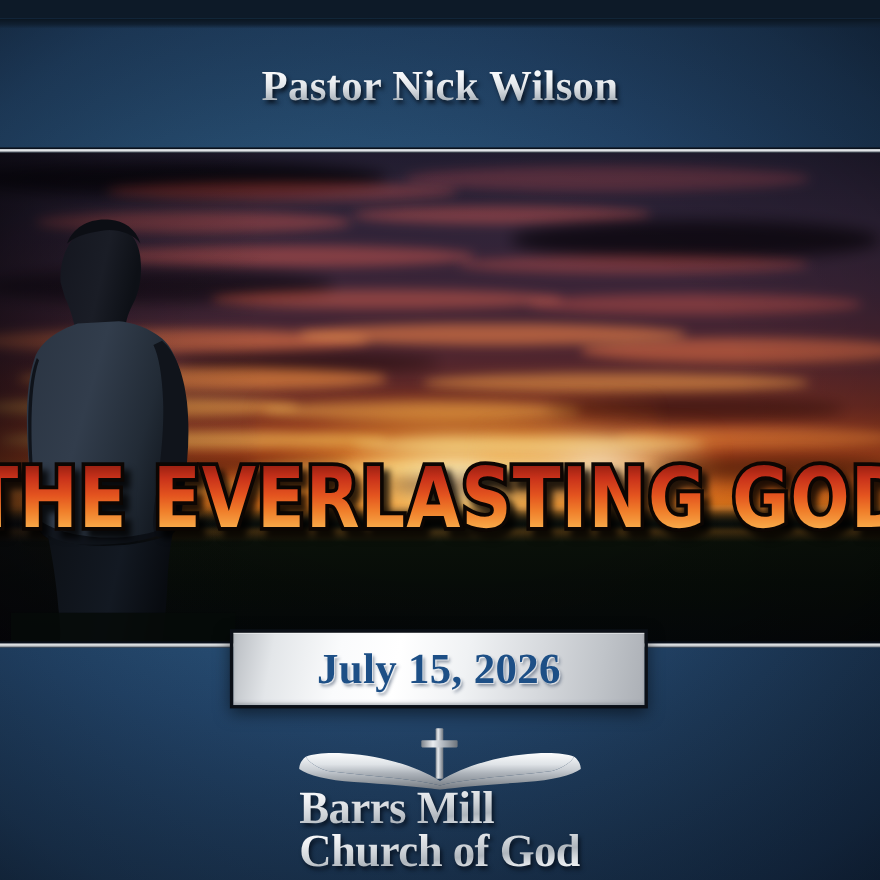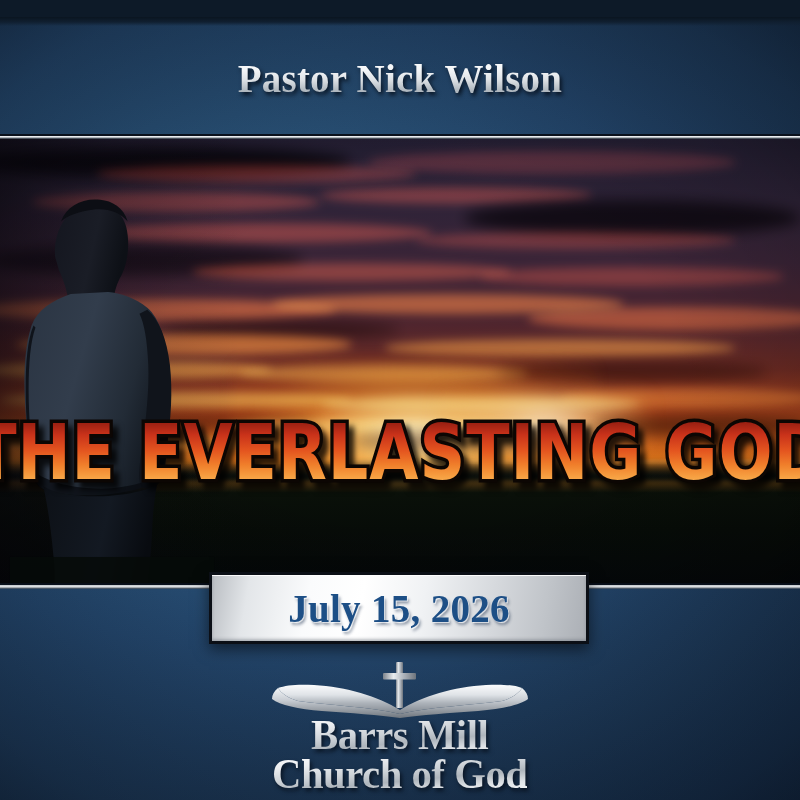--- a/index.html
+++ b/index.html
@@ -325,21 +325,20 @@
     align-items: center;
   }
   .logo-mark {
     position: relative;
     width: 300px;
     height: 58px;
   }
   .logo-mark svg { display: block; width: 100%; height: 100%; }
   .logo-text {
     margin-top: -2px;
-    text-align: center;
     line-height: 0.92;
   }
   .logo-line {
     display: block;
     font-family: "Liberation Serif", serif;
     font-weight: bold;
     letter-spacing: -0.5px;
     background: linear-gradient(175deg,
       #fdfdfe 0%,
       #eceef1 22%,

